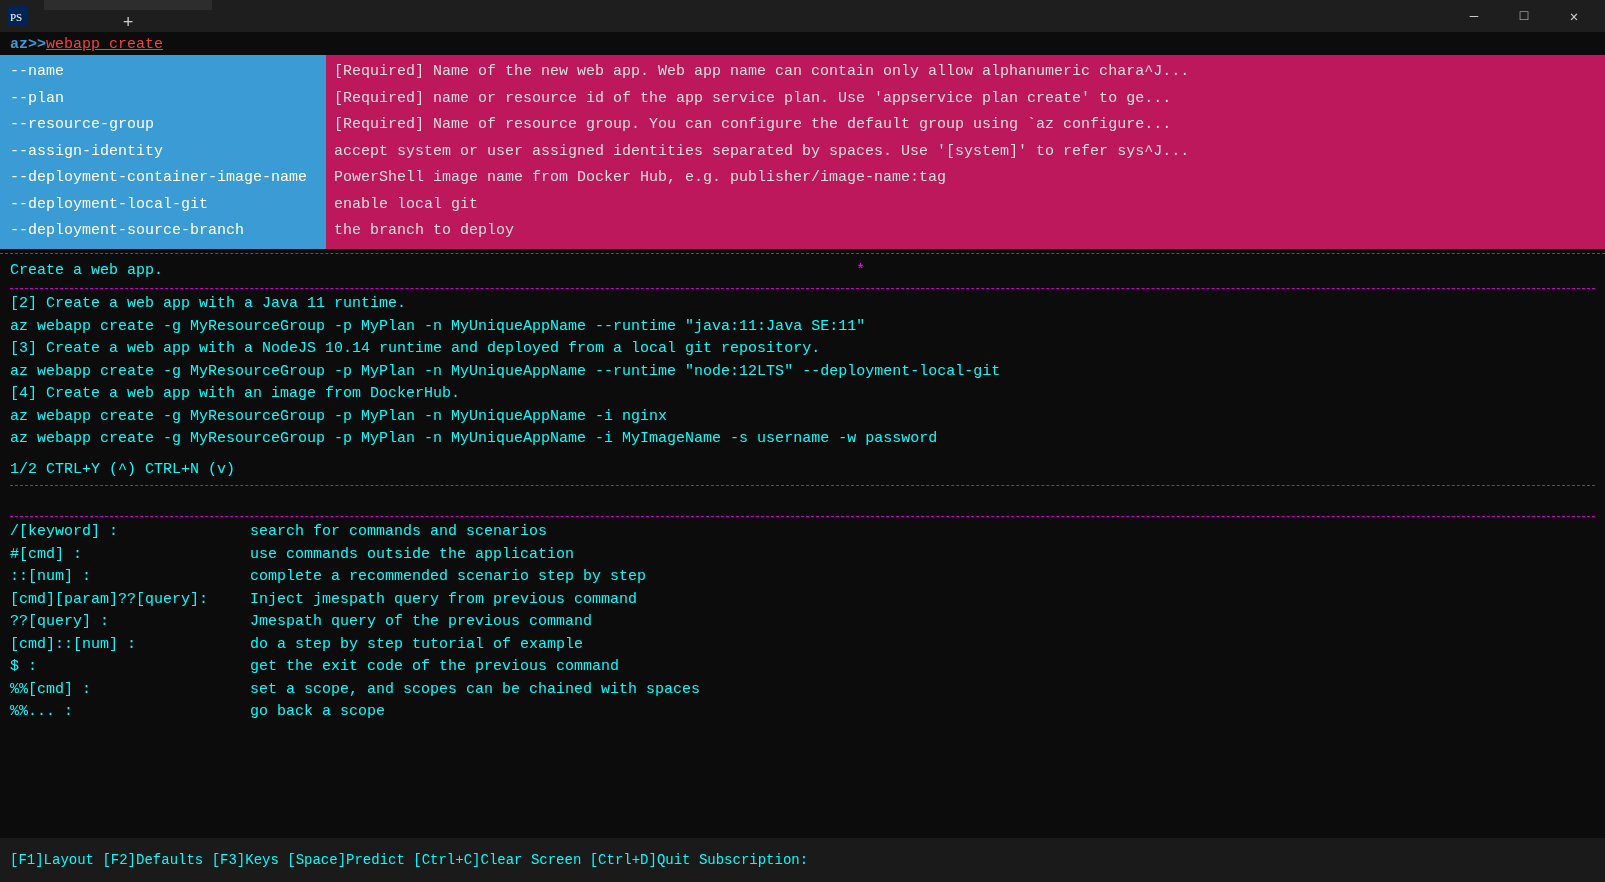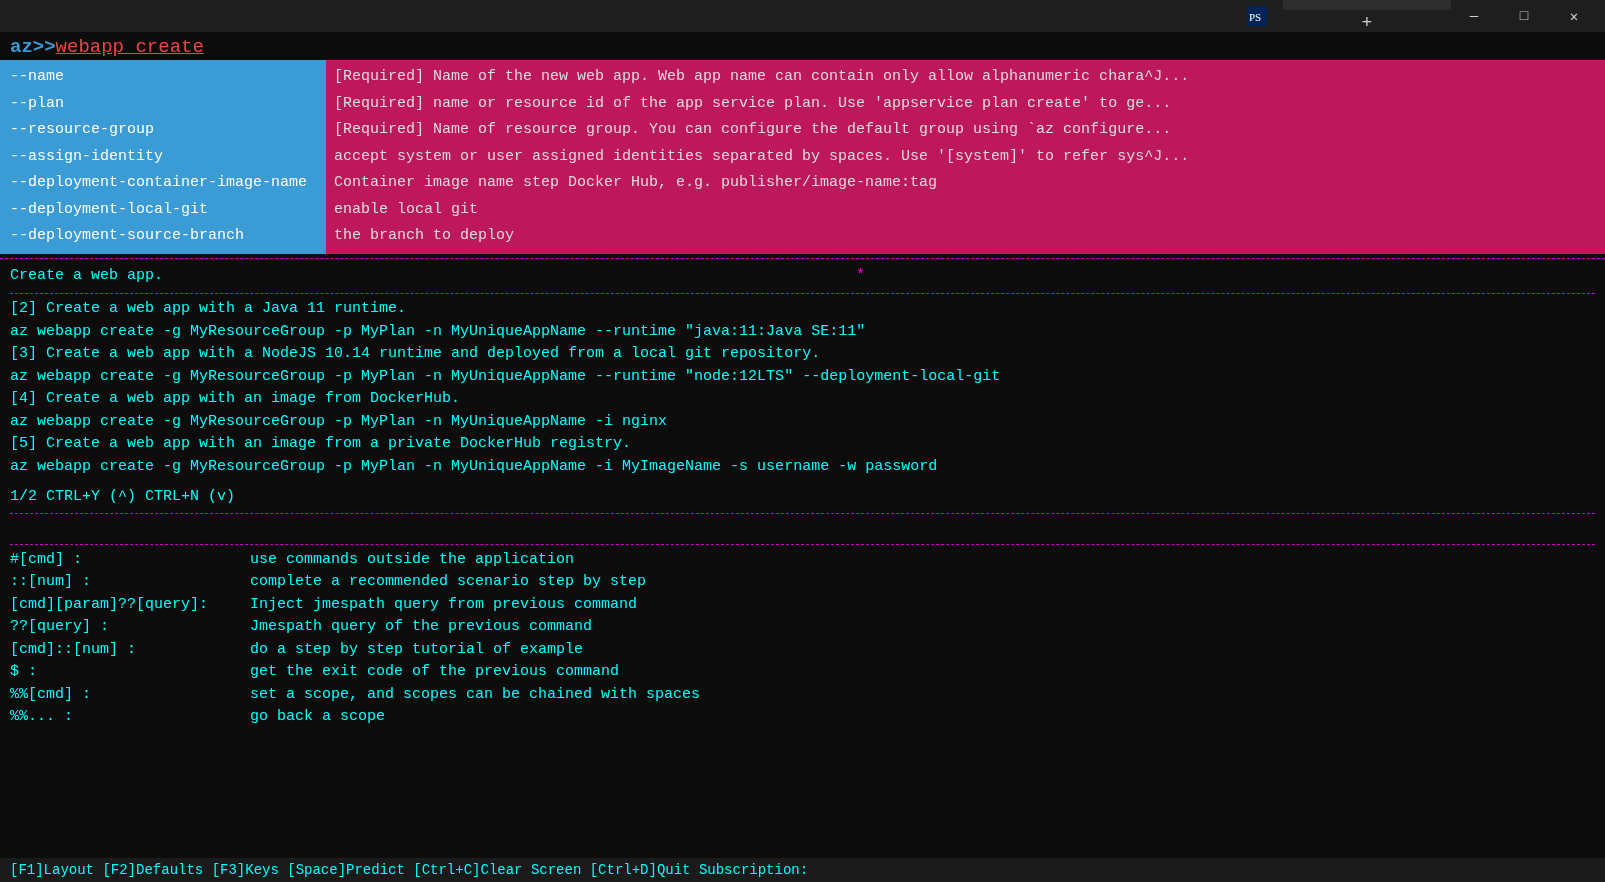--- a/index.html
+++ b/index.html
@@ -11,21 +11,22 @@
       overflow: hidden;
     }
 
     
     .titlebar {
       background: #1e1e1e;
       height: 32px;
       display: flex;
       align-items: center;
       padding: 0 8px;
-      justify-content: flex-end;
+      justify-content: space-between;
+      gap: 12px;
     }
     .titlebar-left {
       display: flex;
       align-items: center;
       gap: 8px;
     }
     .titlebar-icon {
       width: 20px;
       height: 20px;
       display: flex;
@@ -114,21 +115,21 @@
       font-size: 15px;
       color: #ddd;
       line-height: 1.5;
       padding: 2px 0;
     }
 
     
     .cmd-line {
       background: #0c0c0c;
       padding: 4px 10px 2px 10px;
-      font-size: 19px;
+      font-size: 15px;
       color: #fff;
       display: flex;
       align-items: center;
     }
     .cmd-prompt {
       color: #3a9bd5;
       font-weight: bold;
     }
     .cmd-text {
       color: #ef4444;
@@ -152,21 +153,21 @@
     .cyan { color: #00ffff; }
     .magenta { color: #ff00ff; }
 
     
     .status-bar {
       position: absolute;
       bottom: 0;
       left: 0;
       right: 0;
       background: #1a1a1a;
-      padding: 4px 10px;
+      padding: 14px 10px;
       font-size: 14px;
       color: #00ffff;
       white-space: nowrap;
     }
 
     .section-gap {
       height: 22px;
     }
 
     .help-table {
@@ -227,21 +228,21 @@
       <div class="autocomplete-item">--assign-identity</div>
       <div class="autocomplete-item">--deployment-container-image-name</div>
       <div class="autocomplete-item">--deployment-local-git</div>
       <div class="autocomplete-item">--deployment-source-branch</div>
     </div>
     <div class="autocomplete-right">
       <div class="autocomplete-desc">[Required] Name of the new web app. Web app name can contain only allow alphanumeric chara^J...</div>
       <div class="autocomplete-desc">[Required] name or resource id of the app service plan. Use 'appservice plan create' to ge...</div>
       <div class="autocomplete-desc">[Required] Name of resource group. You can configure the default group using `az configure...</div>
       <div class="autocomplete-desc">accept system or user assigned identities separated by spaces. Use '[system]' to refer sys^J...</div>
-      <div class="autocomplete-desc">Container image name step Docker Hub, e.g. publisher/image-name:tag</div>
+      <div class="autocomplete-desc">PowerShell image name from Docker Hub, e.g. publisher/image-name:tag</div>
       <div class="autocomplete-desc">enable local git</div>
       <div class="autocomplete-desc">the branch to deploy</div>
     </div>
   </div>
 
   <hr class="divider">
 
   <div class="terminal-content">
 
     <div style="display:flex; align-items:center; justify-content:space-between; padding: 2px 0;">
@@ -266,39 +267,40 @@
     </div>
 
     <div>
       <span class="cyan">[4] Create a web app with an image from DockerHub.</span>
     </div>
     <div>
       <span class="cyan">az webapp create -g MyResourceGroup -p MyPlan -n MyUniqueAppName -i nginx</span>
     </div>
 
     <div>
-      <span class="cyan">[5] Create a web app with an image from a private DockerHub registry.</span>
-    </div>
-    <div>
       <span class="cyan">az webapp create -g MyResourceGroup -p MyPlan -n MyUniqueAppName -i MyImageName -s username -w password</span>
     </div>
 
     <div style="height: 8px;"></div>
 
     <div>
       <span class="cyan">1/2 CTRL+Y (^) CTRL+N (v)</span>
     </div>
 
     <hr class="divider">
 
     <div class="section-gap"></div>
 
     <hr class="divider">
 
     <div class="help-table">
+      <div class="help-row">
+        <span class="help-key">/[keyword]          :</span>
+        <span class="help-val"> search for commands and scenarios</span>
+      </div>
       <div class="help-row">
         <span class="help-key">#[cmd]              :</span>
         <span class="help-val"> use commands outside the application</span>
       </div>
       <div class="help-row">
         <span class="help-key">::[num]             :</span>
         <span class="help-val"> complete a recommended scenario step by step</span>
       </div>
       <div class="help-row">
         <span class="help-key">[cmd][param]??[query]:</span>

